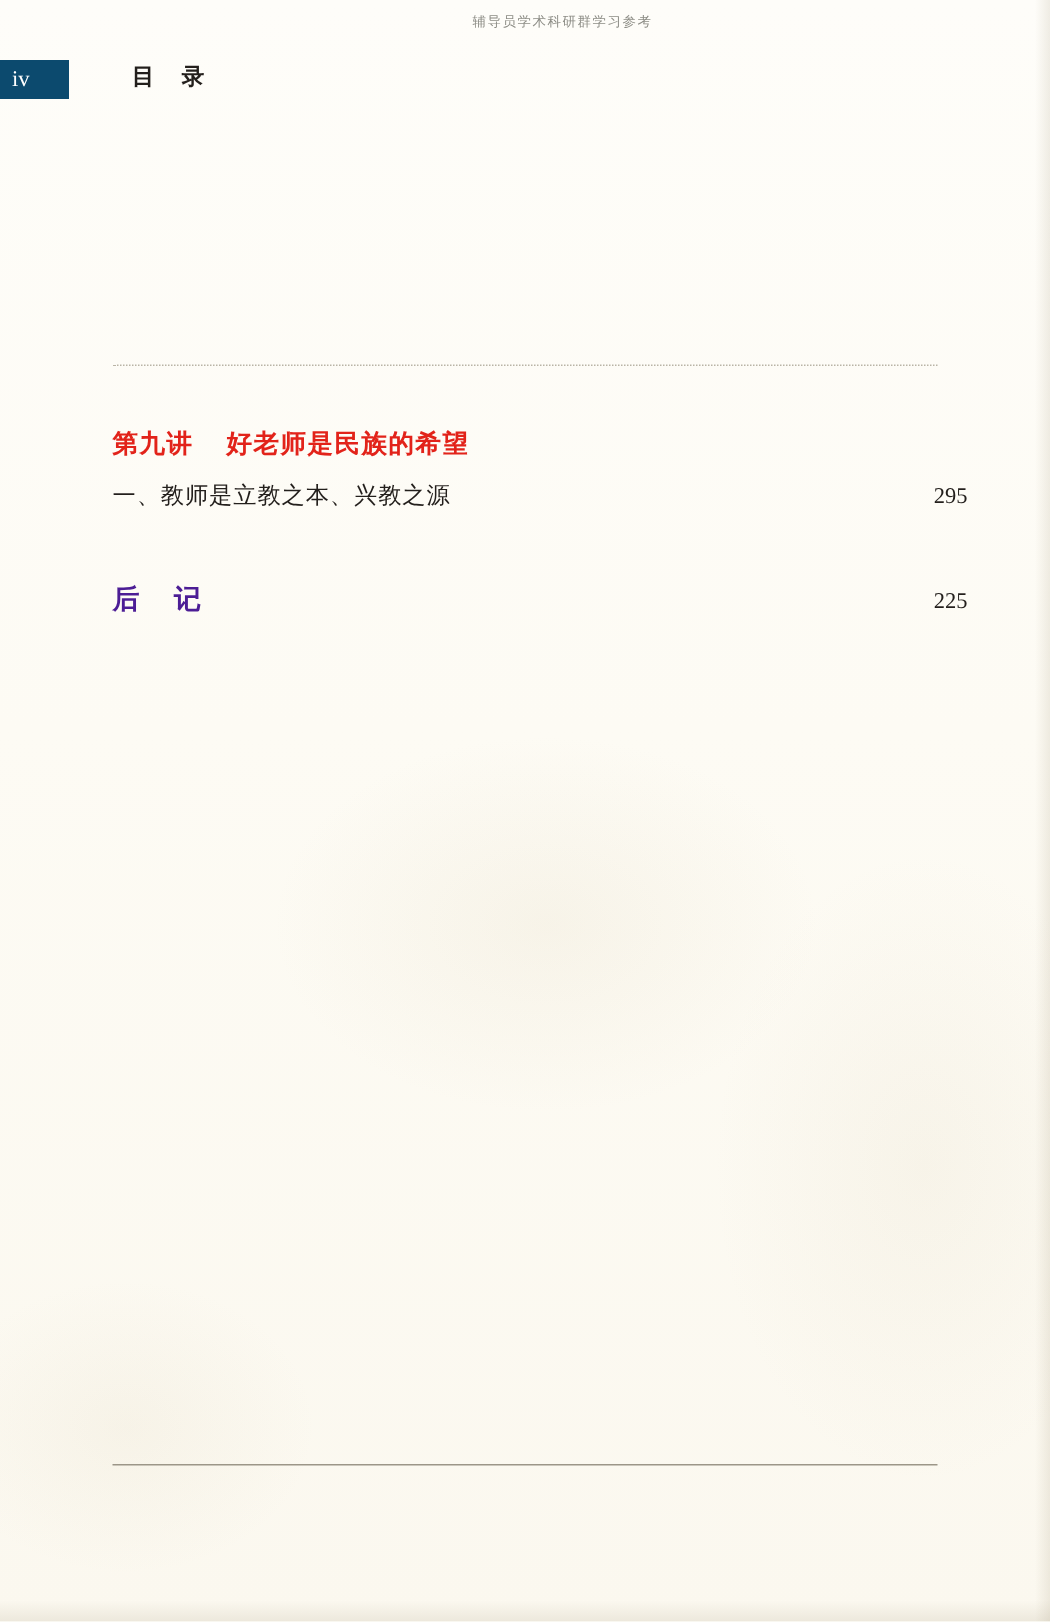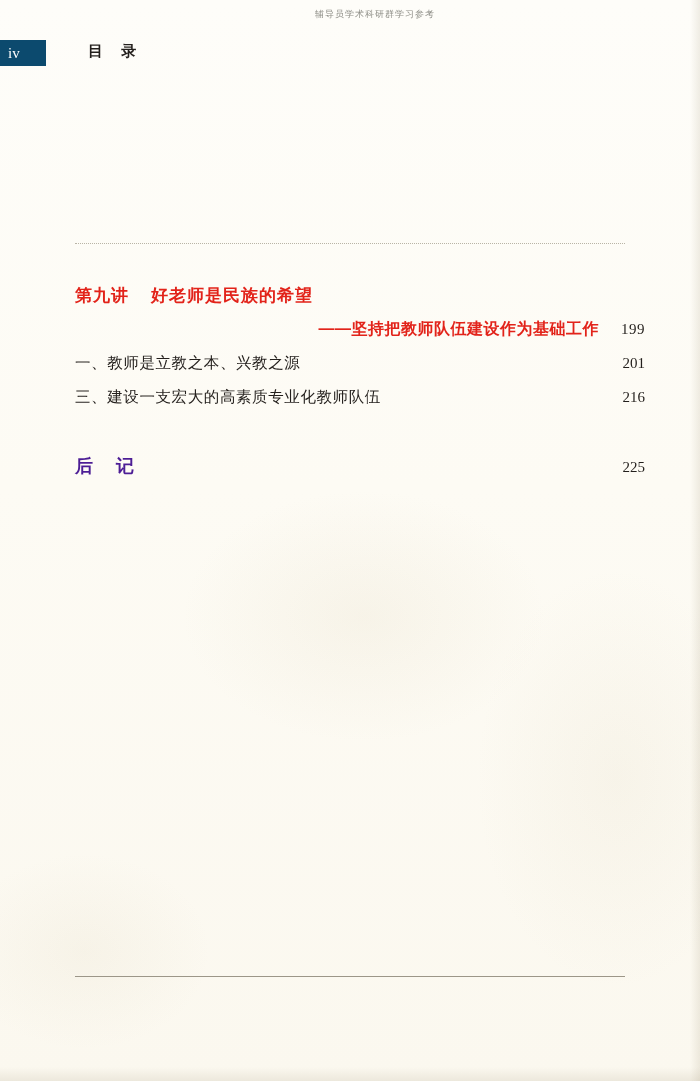--- a/index.html
+++ b/index.html
@@ -187,35 +187,27 @@
 
 <div class="rule-top"></div>
 
 <div class="toc">
 
   <div class="chapter-line">
     <span class="chapter-no">第九讲</span>
     <span>好老师是民族的希望</span>
   </div>
 
-  <div class="chapter-sub">
-    <span class="sub-text">——坚持把教师队伍建设作为基础工作</span>
-    <span class="page-num red-ctx">199</span>
-  </div>
 
   <div class="section-row">
     <span class="sec-label">一、教师是立教之本、兴教之源</span>
-    <span class="page-num">201</span>
+    <span class="page-num">295</span>
   </div>
 
 
-  <div class="section-row">
-    <span class="sec-label">三、建设一支宏大的高素质专业化教师队伍</span>
-    <span class="page-num">216</span>
-  </div>
 
   <div class="postscript">
     <span class="ps-label">后 记</span>
     <span class="page-num">225</span>
   </div>
 
 </div>
 
 <div class="rule-bottom"></div>
 

